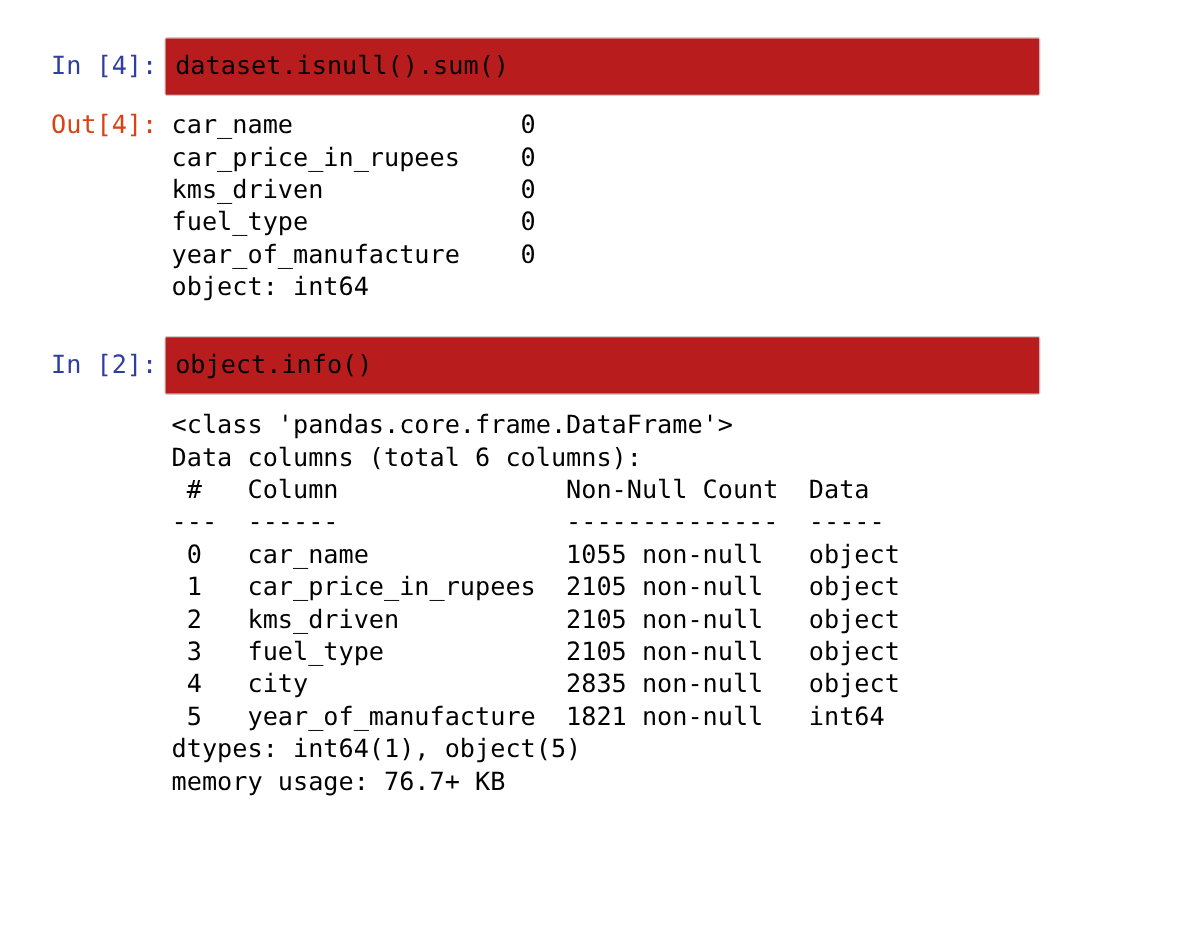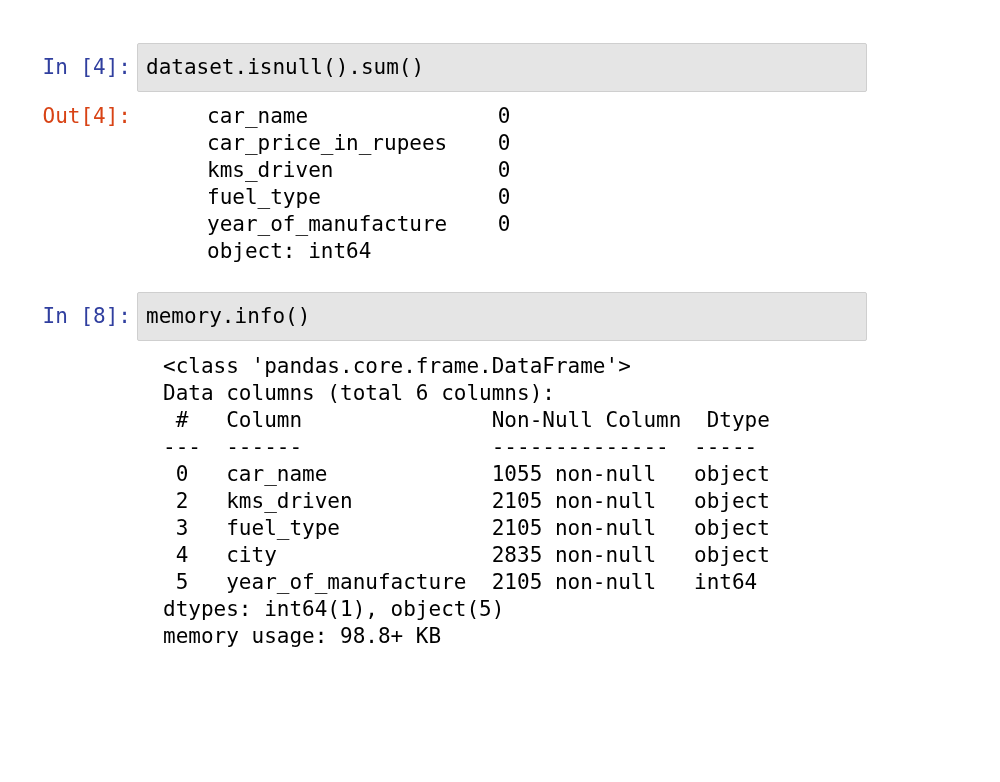--- a/index.html
+++ b/index.html
@@ -5,49 +5,49 @@
   * { box-sizing: border-box; }
   html, body { margin: 0; padding: 0; }
   body {
     width: 1000px;
     height: 782px;
     background: #ffffff;
     color: #000000;
     font-family: "DejaVu Sans Mono", "Liberation Mono", monospace;
     overflow: hidden;
   }
-  .notebook { padding-top: 43px; }
+  .notebook { padding-top: 31px; }
   .cell { margin-bottom: 27px; }
   .cell-row { display: flex; align-items: flex-start; }
   .prompt-col {
     width: 131px;
     flex: 0 0 131px;
     text-align: right;
     font-size: 21px;
     line-height: 27px;
     white-space: pre;
   }
   .in-prompt  { color: #303f9f; padding-top: 11px; }
   .out-prompt { color: #d84315; }
   .input-area {
     margin-left: 6px;
     width: 730px;
-    background: #e5e5e5;
+    background: #b91c1c;
     border: 1px solid #cfcfcf;
     border-radius: 2px;
     padding: 10px 8px;
     cursor: text;
   }
   .code-line {
     font-size: 21px;
     line-height: 27px;
     white-space: pre;
   }
-  .output-row { margin-top: 11px; gap: 44px; }
-  .output-area { margin-left: 32px; }
+  .output-row { margin-top: 11px; }
+  .output-area { margin-left: 12px; }
   .output-area.stream { margin-top: 12px; }
   .output-line {
     font-size: 21px;
     line-height: 27px;
     white-space: pre;
   }
 </style>
 </head>
 <body>
 
@@ -68,36 +68,37 @@
         <div class="output-line">kms_driven             0</div>
         <div class="output-line">fuel_type              0</div>
         <div class="output-line">year_of_manufacture    0</div>
         <div class="output-line">object: int64</div>
       </div>
     </div>
   </div>
 
   <div class="cell">
     <div class="cell-row">
-      <div class="prompt-col in-prompt">In [8]:</div>
+      <div class="prompt-col in-prompt">In [2]:</div>
       <div class="input-area">
-        <div class="code-line">memory.info()</div>
+        <div class="code-line">object.info()</div>
       </div>
     </div>
     <div class="cell-row">
       <div class="prompt-col"></div>
       <div class="output-area stream">
         <div class="output-line">&lt;class 'pandas.core.frame.DataFrame'&gt;</div>
         <div class="output-line">Data columns (total 6 columns):</div>
-        <div class="output-line"> #   Column               Non-Null Column  Dtype </div>
+        <div class="output-line"> #   Column               Non-Null Count  Data </div>
         <div class="output-line">---  ------               --------------  ----- </div>
         <div class="output-line"> 0   car_name             1055 non-null   object</div>
+        <div class="output-line"> 1   car_price_in_rupees  2105 non-null   object</div>
         <div class="output-line"> 2   kms_driven           2105 non-null   object</div>
         <div class="output-line"> 3   fuel_type            2105 non-null   object</div>
         <div class="output-line"> 4   city                 2835 non-null   object</div>
-        <div class="output-line"> 5   year_of_manufacture  2105 non-null   int64 </div>
+        <div class="output-line"> 5   year_of_manufacture  1821 non-null   int64 </div>
         <div class="output-line">dtypes: int64(1), object(5)</div>
-        <div class="output-line">memory usage: 98.8+ KB</div>
+        <div class="output-line">memory usage: 76.7+ KB</div>
       </div>
     </div>
   </div>
 
 </div>
 
 </body></html>

